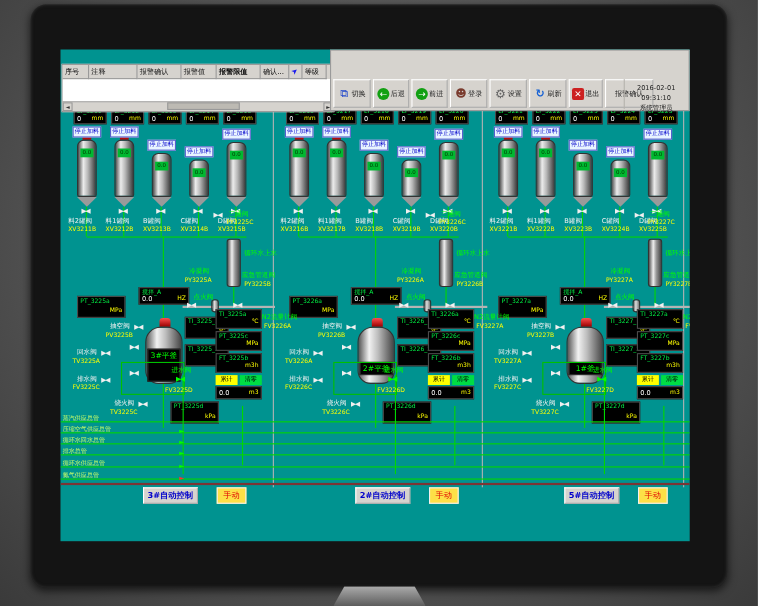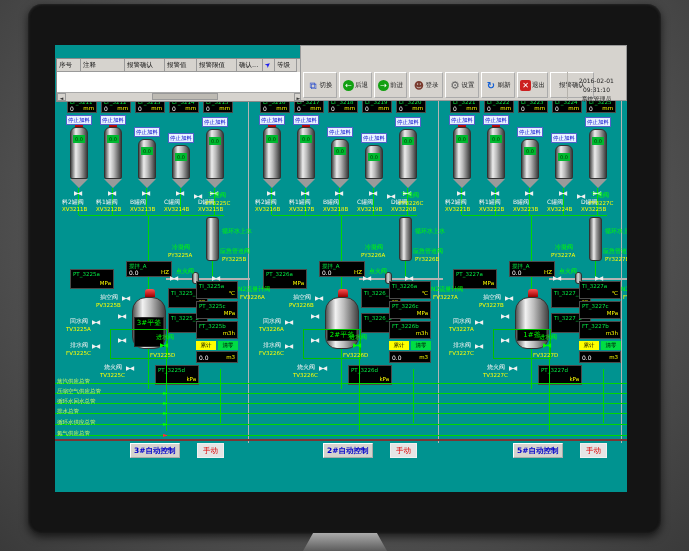--- a/index.html
+++ b/index.html
@@ -52,21 +52,21 @@
 .reactor{position:absolute;width:34px;height:52px;background:linear-gradient(90deg,#555,#f2f2f2 30%,#bdbdbd 55%,#444);border-radius:14px 14px 12px 12px;border:1px solid #333;}
 .rcap{position:absolute;width:10px;height:8px;background:linear-gradient(#ff5050,#990000);border-radius:3px 3px 0 0;}
 .rlabel{position:absolute;background:#000;color:#00ff00;font-size:7px;text-align:center;line-height:11px;border:1px solid #2a2a2a;overflow:hidden;white-space:nowrap;}
 .condenser{position:absolute;width:13px;background:linear-gradient(90deg,#555,#eee 35%,#999 60%,#444);border:1px solid #333;border-radius:3px;}
 .filtr{position:absolute;width:7px;background:linear-gradient(90deg,#666,#ddd 40%,#777);border:1px solid #333;border-radius:3px;}
 .greenrect{position:absolute;border:1px solid #00c000;}
 .totbtn{position:absolute;font-size:5.5px;line-height:9px;text-align:center;color:#000;cursor:pointer;overflow:hidden;}
 .totbtn.y{background:#ffff00;}
 .totbtn.g{background:#00dd44;}
 .autoctl{position:absolute;height:15px;background:#d6d3ce;border:1px outset #fff;color:#0000cc;font-weight:bold;font-size:7.5px;line-height:13px;padding:0 3px;white-space:nowrap;cursor:pointer;z-index:3;}
-.manualbtn{position:absolute;height:15px;background:#e5e5e5;border:1px solid #f0f0f0;color:#e00000;font-size:7.5px;line-height:13px;padding:0 5px;white-space:nowrap;cursor:pointer;z-index:3;}
+.manualbtn{position:absolute;height:15px;background:#fde047;border:1px solid #f0f0f0;color:#e00000;font-size:7.5px;line-height:13px;padding:0 5px;white-space:nowrap;cursor:pointer;z-index:3;}
 .pipelabel{position:absolute;font-size:5.5px;color:#ccff66;white-space:nowrap;line-height:6px;z-index:2;}
 .parrow{position:absolute;font-size:6px;line-height:6px;z-index:2;}
 #bottom-bar{position:absolute;left:0;top:417px;width:572px;height:30px;z-index:5;}
 #sound-confirm{position:absolute;left:0;top:4px;width:70px;height:16px;background:#d6d3ce;border:1px outset #fff;font-size:6.5px;color:#222;white-space:nowrap;overflow:hidden;cursor:pointer;}
 #page-nav{position:absolute;left:113px;top:14px;display:flex;gap:2px;}
 .pbtn{width:37px;height:13px;background:#8fb0aa;border:1px outset #d8e8e4;color:#0000bb;font-size:6px;line-height:11px;text-align:center;white-space:nowrap;overflow:hidden;cursor:pointer;}
 .pbtn.active{background:#00d400;}
 </style>
 </head>
 <body>
@@ -643,21 +643,21 @@
         <div class="hline " style="left: 0px; top: 390px; width: 572px; height: 1px;"></div>
         <div class="parrow" style="left: 108px; top: 387px; color: rgb(255, 48, 48);">►</div>
         <div class="hline brownline" style="left: 0px; top: 394px; width: 572px; height: 2px;"></div>
       </div>
     <div id="alarm-table">
       <div id="alarm-header">
           <div class="acell" style="width: 24px;">序号</div>
           <div class="acell" style="width: 44px;">注释</div>
           <div class="acell" style="width: 40px;">报警确认</div>
           <div class="acell" style="width: 32px;">报警值</div>
-          <div class="acell" style="width: 40px;">报警限值</div>
+          <div class="acell" style="width: 40px; font-weight: bold;">报警限值</div>
           <div class="acell" style="width: 26px;">确认...</div>
           <div class="acell" style="width: 12px;"><span class="aflag">➤</span></div>
           <div class="acell" style="width: 22px;">等级</div>
         </div>
       <div id="alarm-body"></div>
       <div id="alarm-scroll">
         <div class="sarrow" style="left:0">◄</div>
         <div class="sthumb"></div>
         <div class="sarrow" style="right:0">►</div>
       </div>

